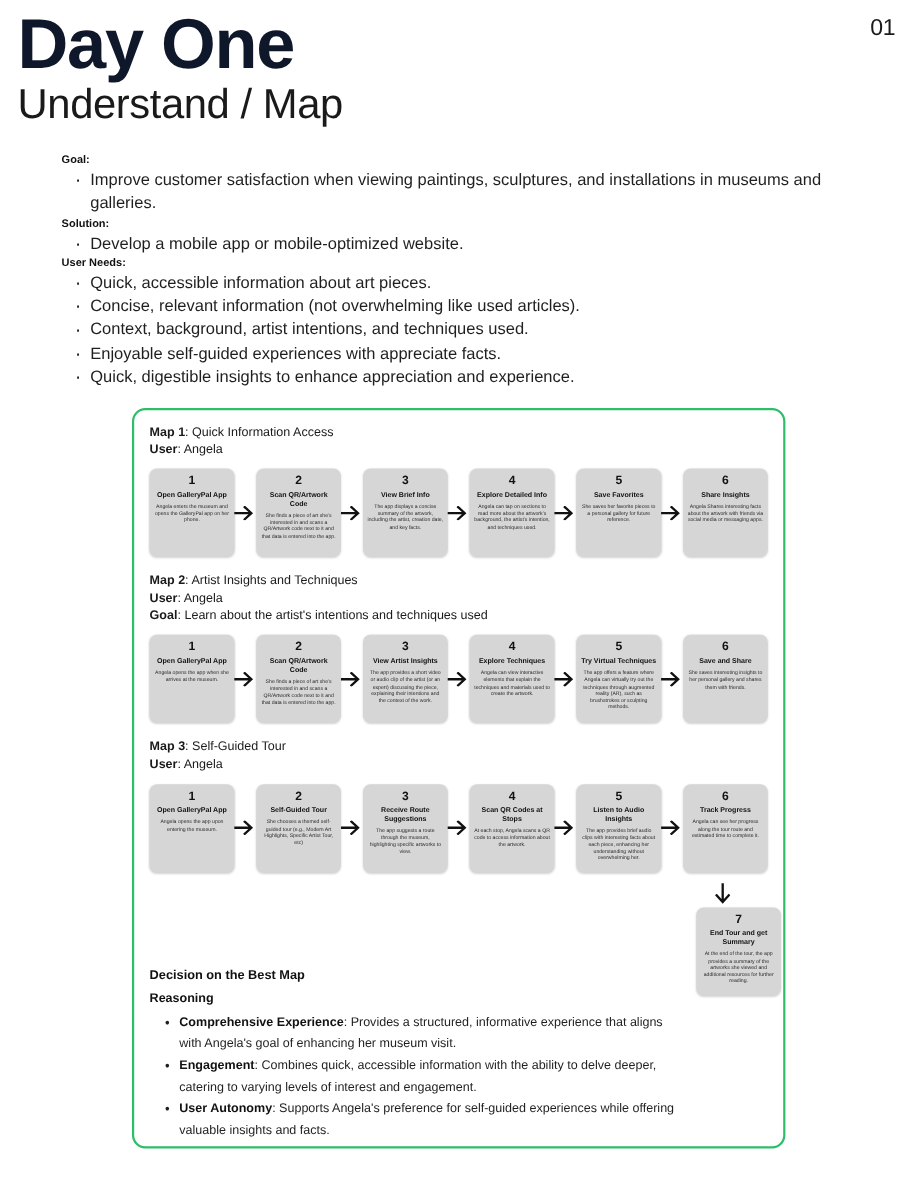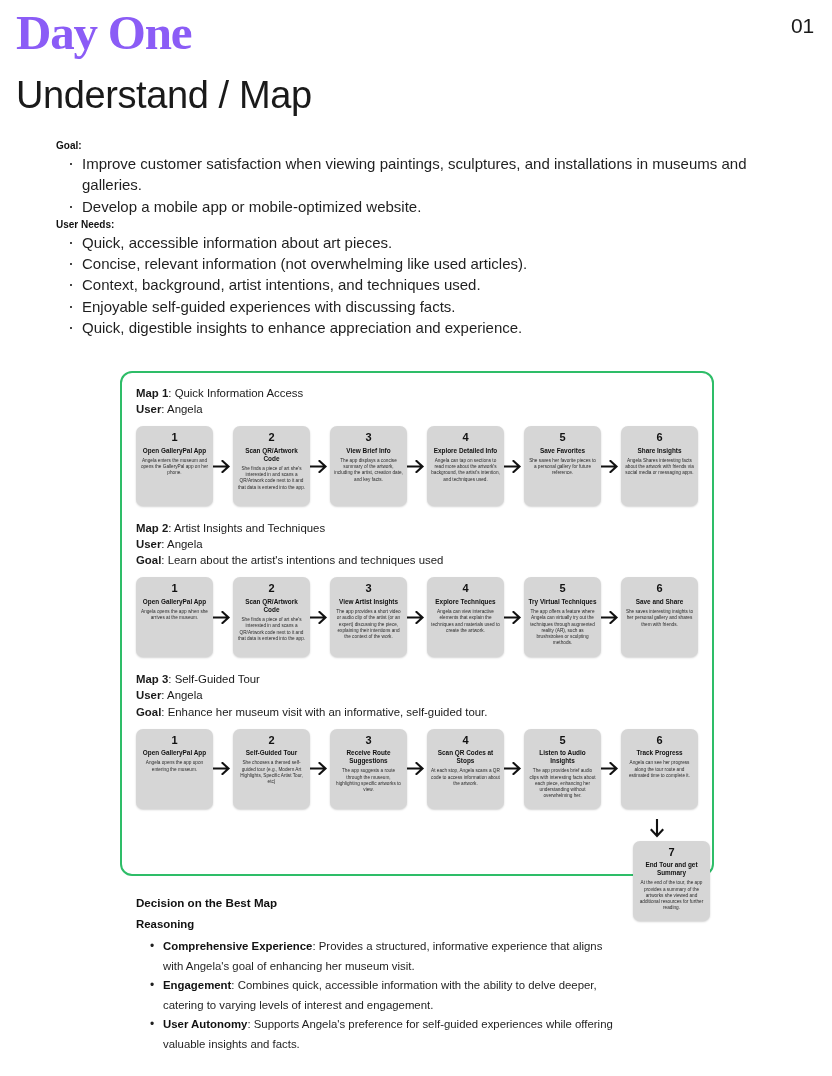--- a/index.html
+++ b/index.html
@@ -13,22 +13,22 @@
   .page { position: relative; width: 832px; height: 1076px; }
 
   
   .page-number {
     position: absolute; top: 14px; right: 18px;
     font-size: 21px; font-weight: normal; color: #1a1a1a;
     letter-spacing: -0.2px;
   }
   .title-main {
     position: absolute; left: 16px; top: 8px;
-    font-size: 49px; font-weight: bold; color: #8b5cf6;
-    letter-spacing: -1.2px; line-height: 1; font-family: Liberation Serif, serif;
+    font-size: 64px; font-weight: bold; color: #0f172a;
+    letter-spacing: -1.2px; line-height: 1;
   }
   .title-sub {
     position: absolute; left: 16px; top: 74px;
     font-size: 38px; font-weight: normal; color: #1a1a1a;
     letter-spacing: -0.4px; line-height: 1.15;
   }
 
   
   .intro { position: absolute; left: 56px; top: 138px; width: 720px; }
   .intro h3 {
@@ -41,21 +41,21 @@
     font-size: 15px; line-height: 1.42; color: #1f1f1f;
   }
   .intro li::before {
     content: "·"; position: absolute; left: 2px; top: -2px;
     font-size: 18px; color: #1f1f1f;
   }
 
   
   .maps-box {
     position: absolute; left: 120px; top: 371px;
-    width: 594px; height: 505px;
+    width: 594px; height: 673px;
     border: 2.5px solid #2ebd68; border-radius: 12px;
     background: #fff;
     padding: 12px 14px 10px 14px;
   }
   .map-head { margin-bottom: 9px; }
   .map-head .row {
     font-size: 11.4px; line-height: 1.41; color: #1a1a1a;
   }
   .map-head .row b { font-weight: bold; }
 
@@ -133,29 +133,30 @@
 
   <div class="page-number">01</div>
   <div class="title-main">Day One</div>
   <div class="title-sub">Understand / Map</div>
 
   <div class="intro">
     <h3>Goal:</h3>
     <ul id="goal-list">
         <li>Improve customer satisfaction when viewing paintings, sculptures, and installations in museums and galleries.</li>
       </ul>
+    <h3>Solution:</h3>
     <ul id="solution-list">
         <li>Develop a mobile app or mobile-optimized website.</li>
       </ul>
     <h3>User Needs:</h3>
     <ul id="user-needs-list">
         <li>Quick, accessible information about art pieces.</li>
         <li>Concise, relevant information (not overwhelming like used articles).</li>
         <li>Context, background, artist intentions, and techniques used.</li>
-        <li>Enjoyable self-guided experiences with discussing facts.</li>
+        <li>Enjoyable self-guided experiences with appreciate facts.</li>
         <li>Quick, digestible insights to enhance appreciation and experience.</li>
       </ul>
   </div>
 
   <div class="maps-box">
     <div id="maps-root">
         <div>
           <div class="map-head">
             <div class="row"><b>Map 1</b>: <span>Quick Information Access</span></div>
             <div class="row"><b>User</b>: <span>Angela</span></div>
@@ -279,21 +280,20 @@
               <div class="num">6</div>
               <div class="ct">Save and Share</div>
               <div class="cd">She saves interesting insights to her personal gallery and shares them with friends.</div>
             </div>
           </div>
         </div>
         <div>
           <div class="map-head">
             <div class="row"><b>Map 3</b>: <span>Self-Guided Tour</span></div>
             <div class="row"><b>User</b>: <span>Angela</span></div>
-            <div class="row"><b>Goal</b>: <span>Enhance her museum visit with an informative, self-guided tour.</span></div>
           </div>
           <div class="flow">
             <div class="card">
               <div class="num">1</div>
               <div class="ct">Open GalleryPal App</div>
               <div class="cd">Angela opens the app upon entering the museum.</div>
             </div>
             <span class="arrow">
               <svg width="20" height="13" viewBox="0 0 20 13">
                 <path d="M0 6.5 H14 M9.5 1 L15.5 6.5 L9.5 12" stroke="#111" stroke-width="2.1" fill="none" stroke-linecap="square"></path>

